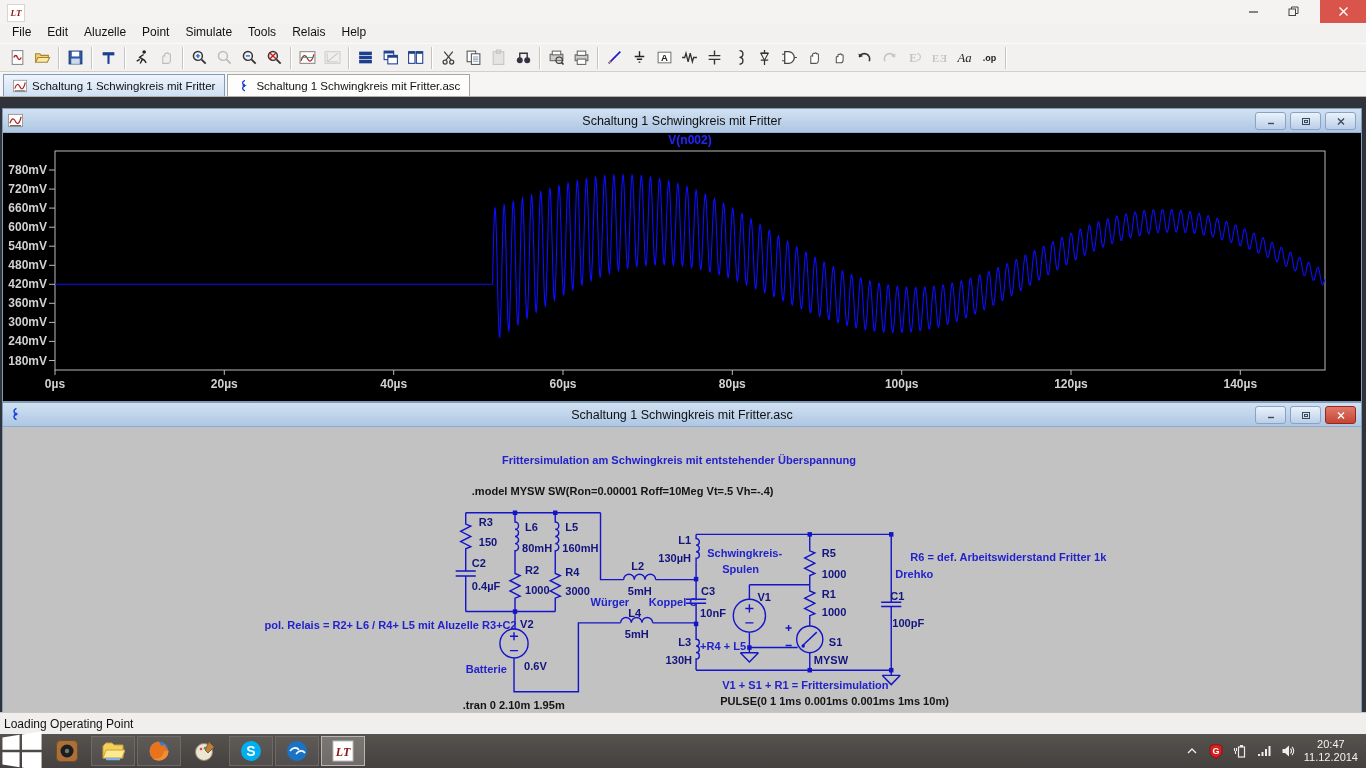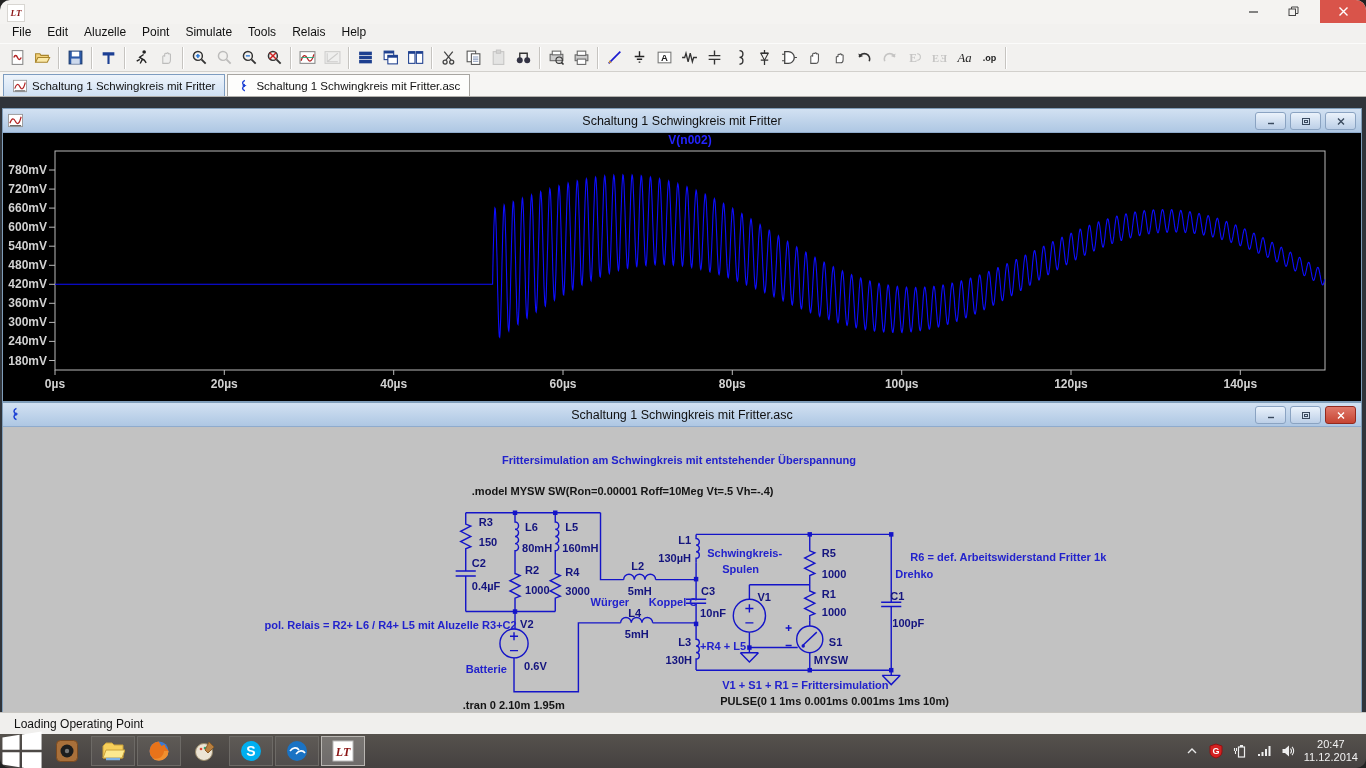--- a/index.html
+++ b/index.html
@@ -1,17 +1,17 @@
 <!DOCTYPE html>
 <html><head>
 <meta charset="utf-8">
 <style>
   html,body{margin:0;padding:0;background:#222;}
   .screen{position:relative;width:1366px;height:768px;overflow:hidden;
-          font-family:"Liberation Sans",sans-serif;background:#2e2e2e;border-radius:10px;}
+          font-family:"Liberation Sans",sans-serif;background:#2e2e2e;}
 
   
   .titlebar{position:absolute;top:0;left:0;width:1366px;height:24px;background:#f4f3f1;}
   .app-logo{position:absolute;left:7px;top:4px;width:16px;height:16px;background:#fff;
             border:1px solid #d8d6d2;display:flex;align-items:center;justify-content:center;
             color:#8b1515;font:italic bold 9px "Liberation Serif",serif;}
   .title-text{position:absolute;left:100px;right:160px;top:5px;text-align:center;
               font-size:12.5px;color:#1a1a1a;white-space:nowrap;}
   .capbtn{position:absolute;top:0;height:23px;display:flex;align-items:center;justify-content:center;}
   .cap-min{right:98px;width:30px;}
@@ -63,21 +63,21 @@
   .schembody svg{display:block;width:100%;height:100%;}
   .cmp{fill:#14147e;font:bold 11px "Liberation Sans",sans-serif;}
   .ann{fill:#2222cc;font:bold 11px "Liberation Sans",sans-serif;}
   .dir{fill:#141414;font:bold 11px "Liberation Sans",sans-serif;}
   .wire{stroke:#1414c8;stroke-width:1.4;fill:none;}
   .sym{stroke:#1414c8;stroke-width:1.4;fill:none;}
   .dot{fill:#1414c8;}
 
   
   .statusbar{position:absolute;top:712px;left:0;width:1366px;height:22px;background:#f0efed;
-             border-top:1px solid #c9c7c3;display:flex;align-items:center;padding-left:14px;
+             border-top:1px solid #c9c7c3;display:flex;align-items:center;padding-left:4px;
              box-sizing:border-box;font-size:12px;color:#111;}
   .taskbar{position:absolute;top:734px;left:0;width:1366px;height:34px;
            background:linear-gradient(#56524d,#454140);display:flex;align-items:center;}
   .startbtn{width:44px;height:34px;display:flex;align-items:center;justify-content:center;}
   .tapp{width:44px;height:30px;margin:0 1px;display:flex;align-items:center;justify-content:center;
         border:1px solid transparent;box-sizing:border-box;}
   .tapp.open{border-color:#6d6a66;background:rgba(255,255,255,0.06);}
   .tapp.active{border-color:#b9b6b2;background:rgba(255,255,255,0.22);}
   .tapp svg{width:24px;height:24px;}
   .tray{position:absolute;right:0;top:0;height:34px;display:flex;align-items:center;gap:8px;

